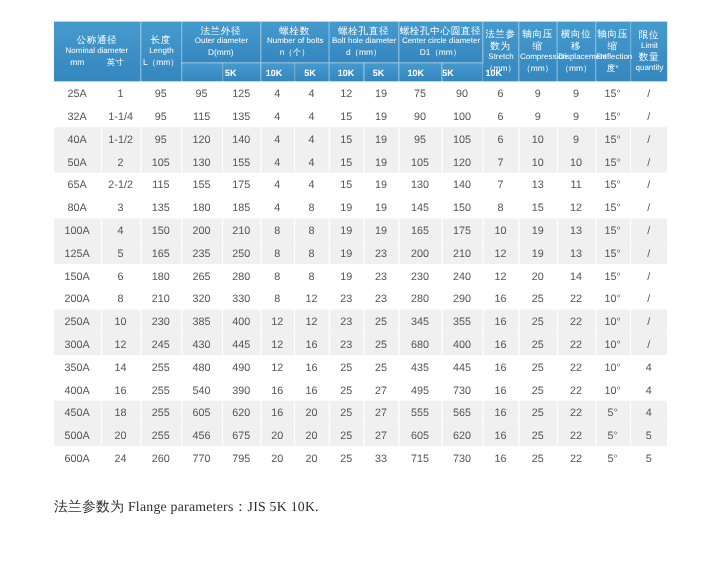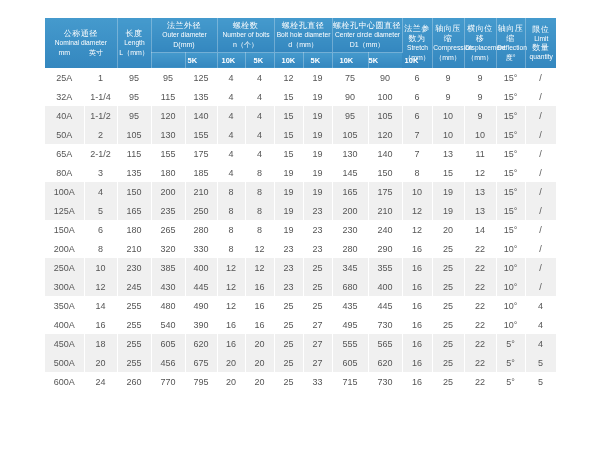--- a/index.html
+++ b/index.html
@@ -457,14 +457,15 @@
           <td>730</td>
           <td>16</td>
           <td>25</td>
           <td>22</td>
           <td>5°</td>
           <td>5</td>
         </tr>
       </tbody>
   </table>
 
+  <div class="footer-note">法兰参数为 Flange parameters：JIS 5K 10K.</div>
 
 </div>
 
 </body></html>

